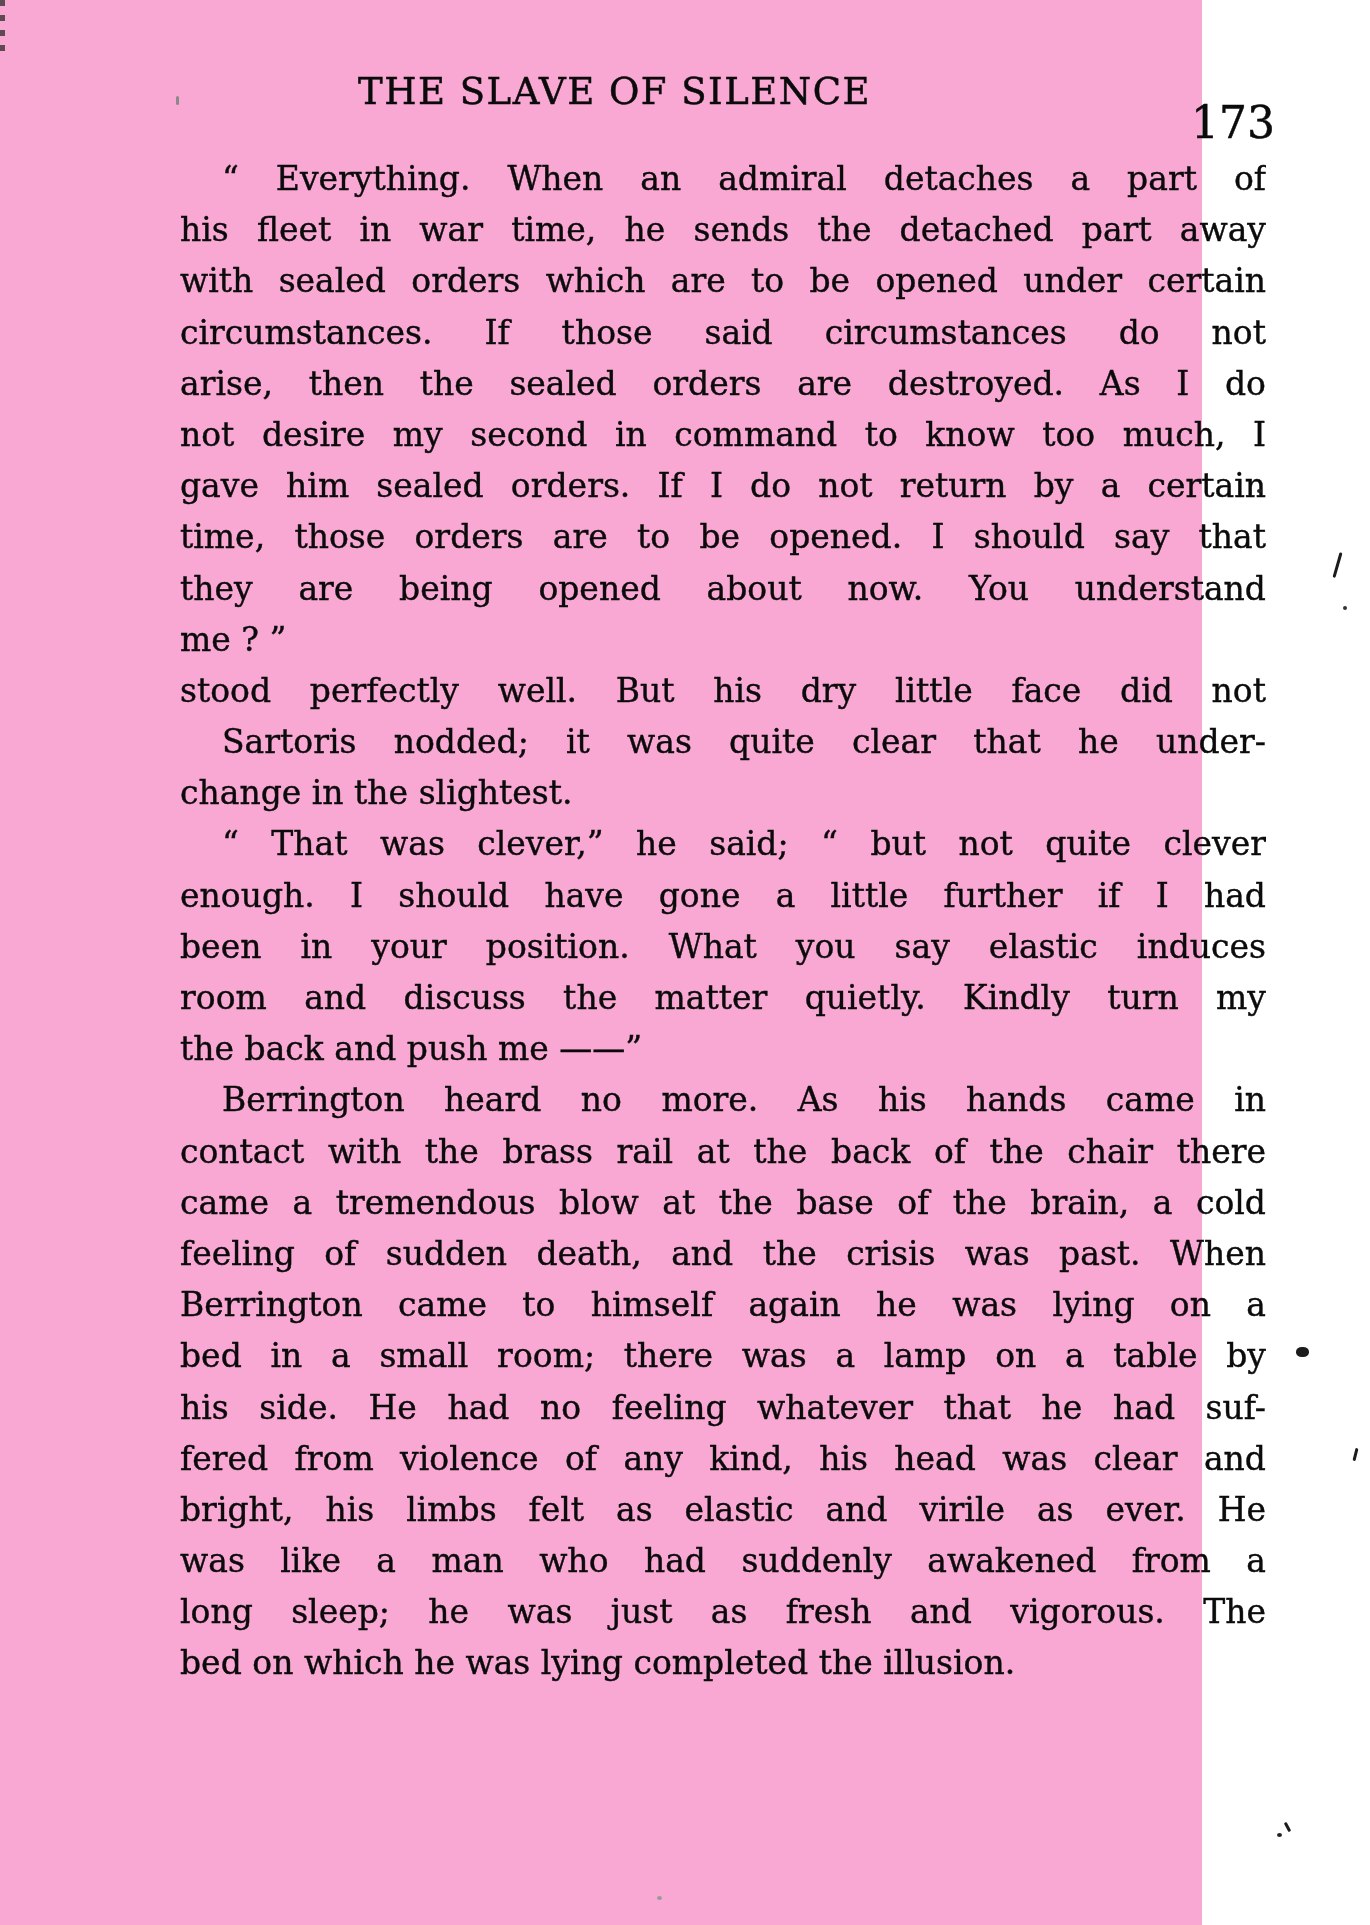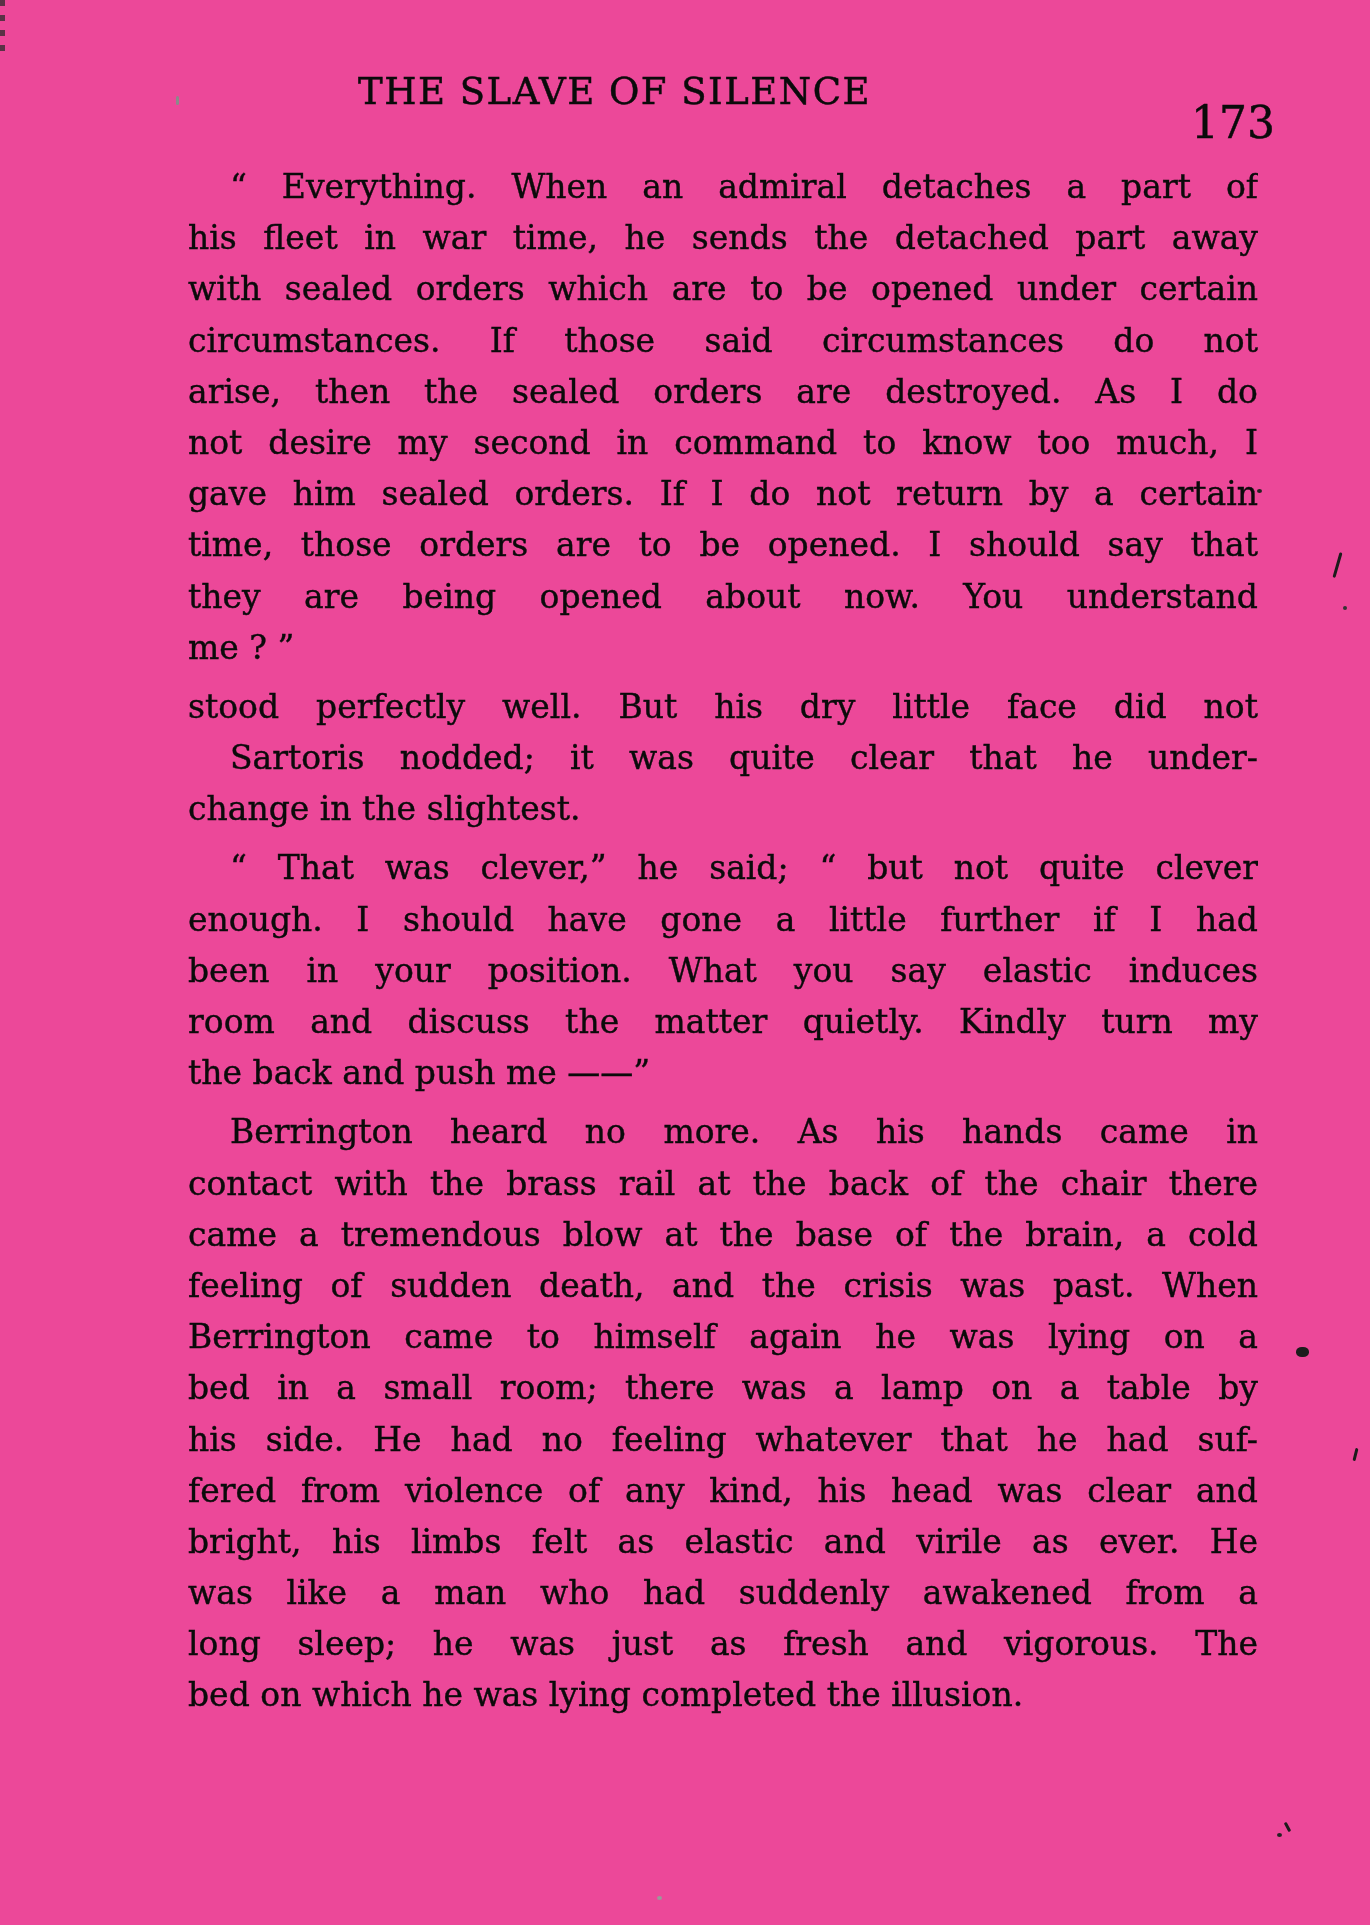--- a/index.html
+++ b/index.html
@@ -5,22 +5,22 @@
   html, body { margin: 0; padding: 0; }
   body {
     width: 1370px; height: 1925px;
     background: #ffffff;
     font-family: "DejaVu Serif", serif;
     color: #0b0b0b;
     overflow: hidden;
   }
   .page {
     position: relative;
-    width: 1370px; height: 1925px;
-    background: #ec4899;
+    width: 1202px; height: 1925px;
+    background: #f9a8d4;
   }
   
   .running-title {
     position: absolute;
     left: 358px; top: 70px;
     font-size: 37px;
     letter-spacing: 1.5px;
     font-weight: normal;
     -webkit-text-stroke: 0.5px #0b0b0b;
     white-space: nowrap;
@@ -34,21 +34,21 @@
   }
   
   .body-text {
     position: absolute;
     left: 180px; top: 153px;
     width: 1086px;
     font-size: 33px;
     line-height: 51.2px;
     -webkit-text-stroke: 0.4px #0b0b0b;
   }
-  .para { margin: 8px; }
+  .para { margin: 0; }
   .line {
     text-align: justify;
     text-align-last: justify;
     height: 51.2px;
     overflow: hidden;
   }
   .line.indent { text-indent: 42px; }
   .line.last {
     text-align: center;
     text-align-last: left;

